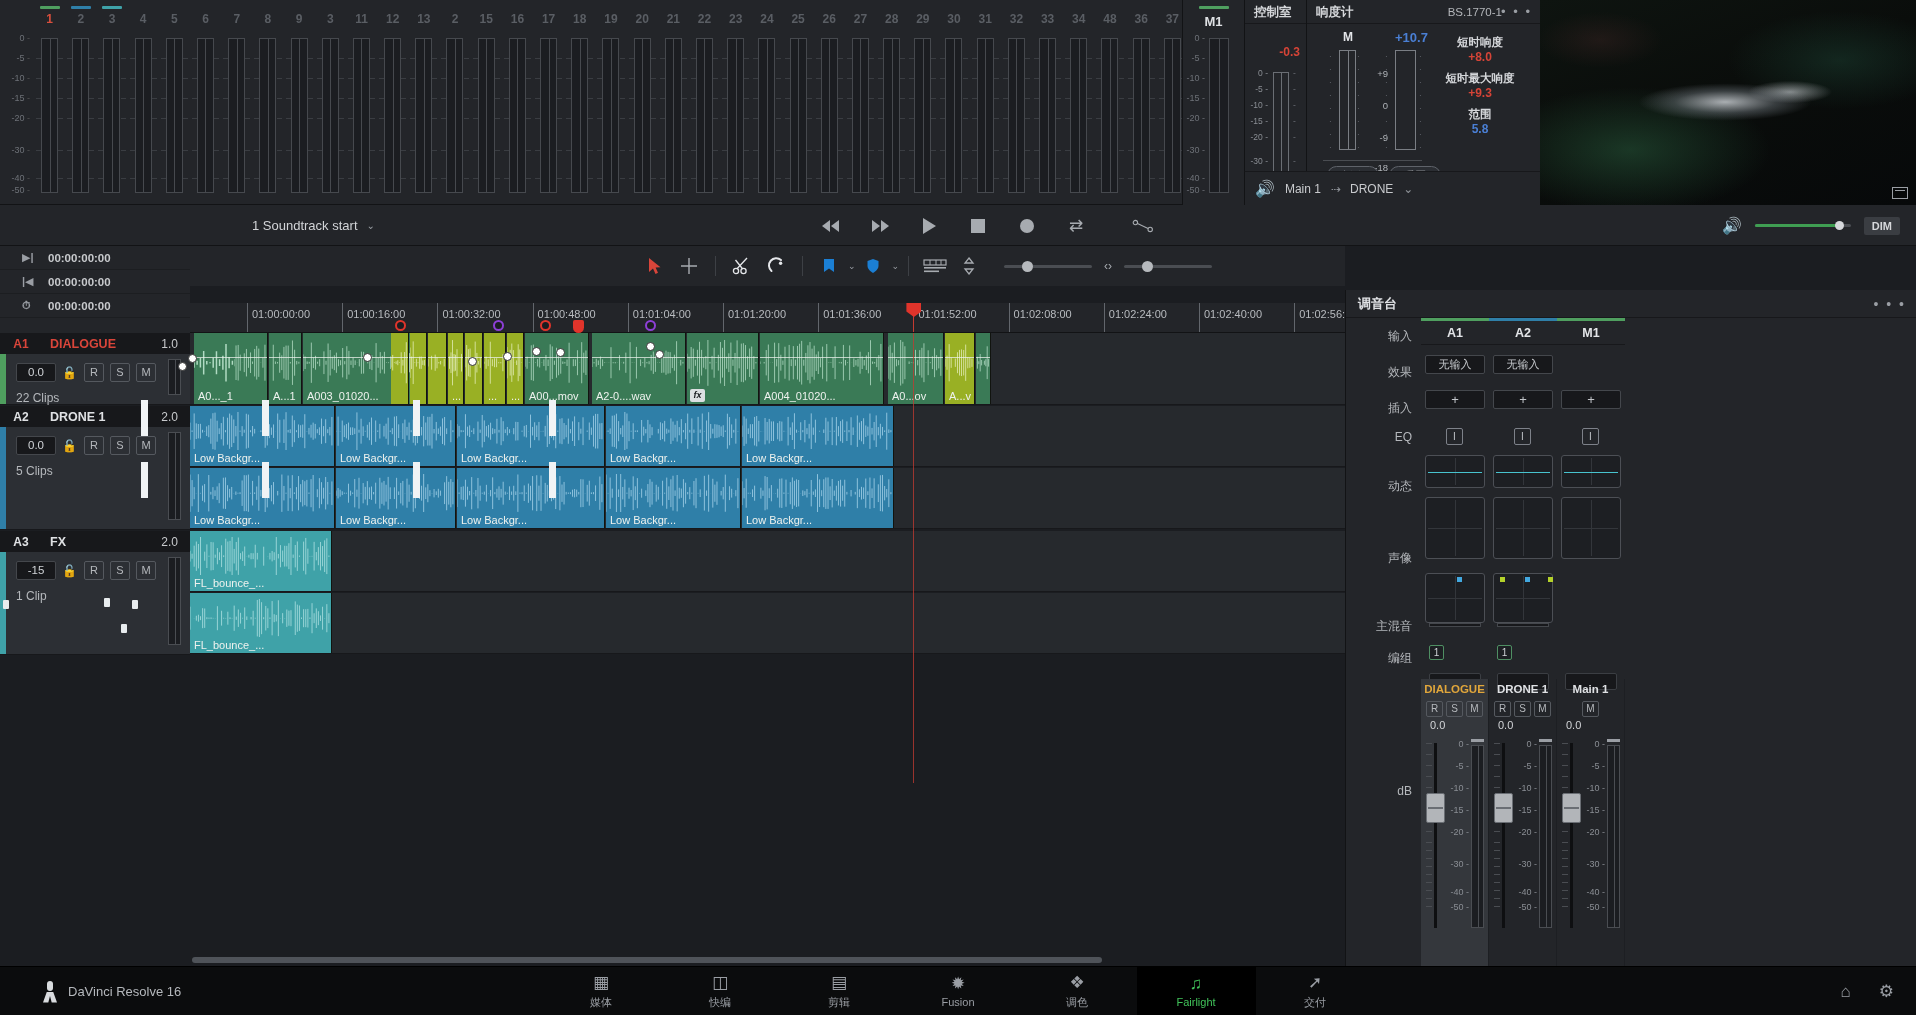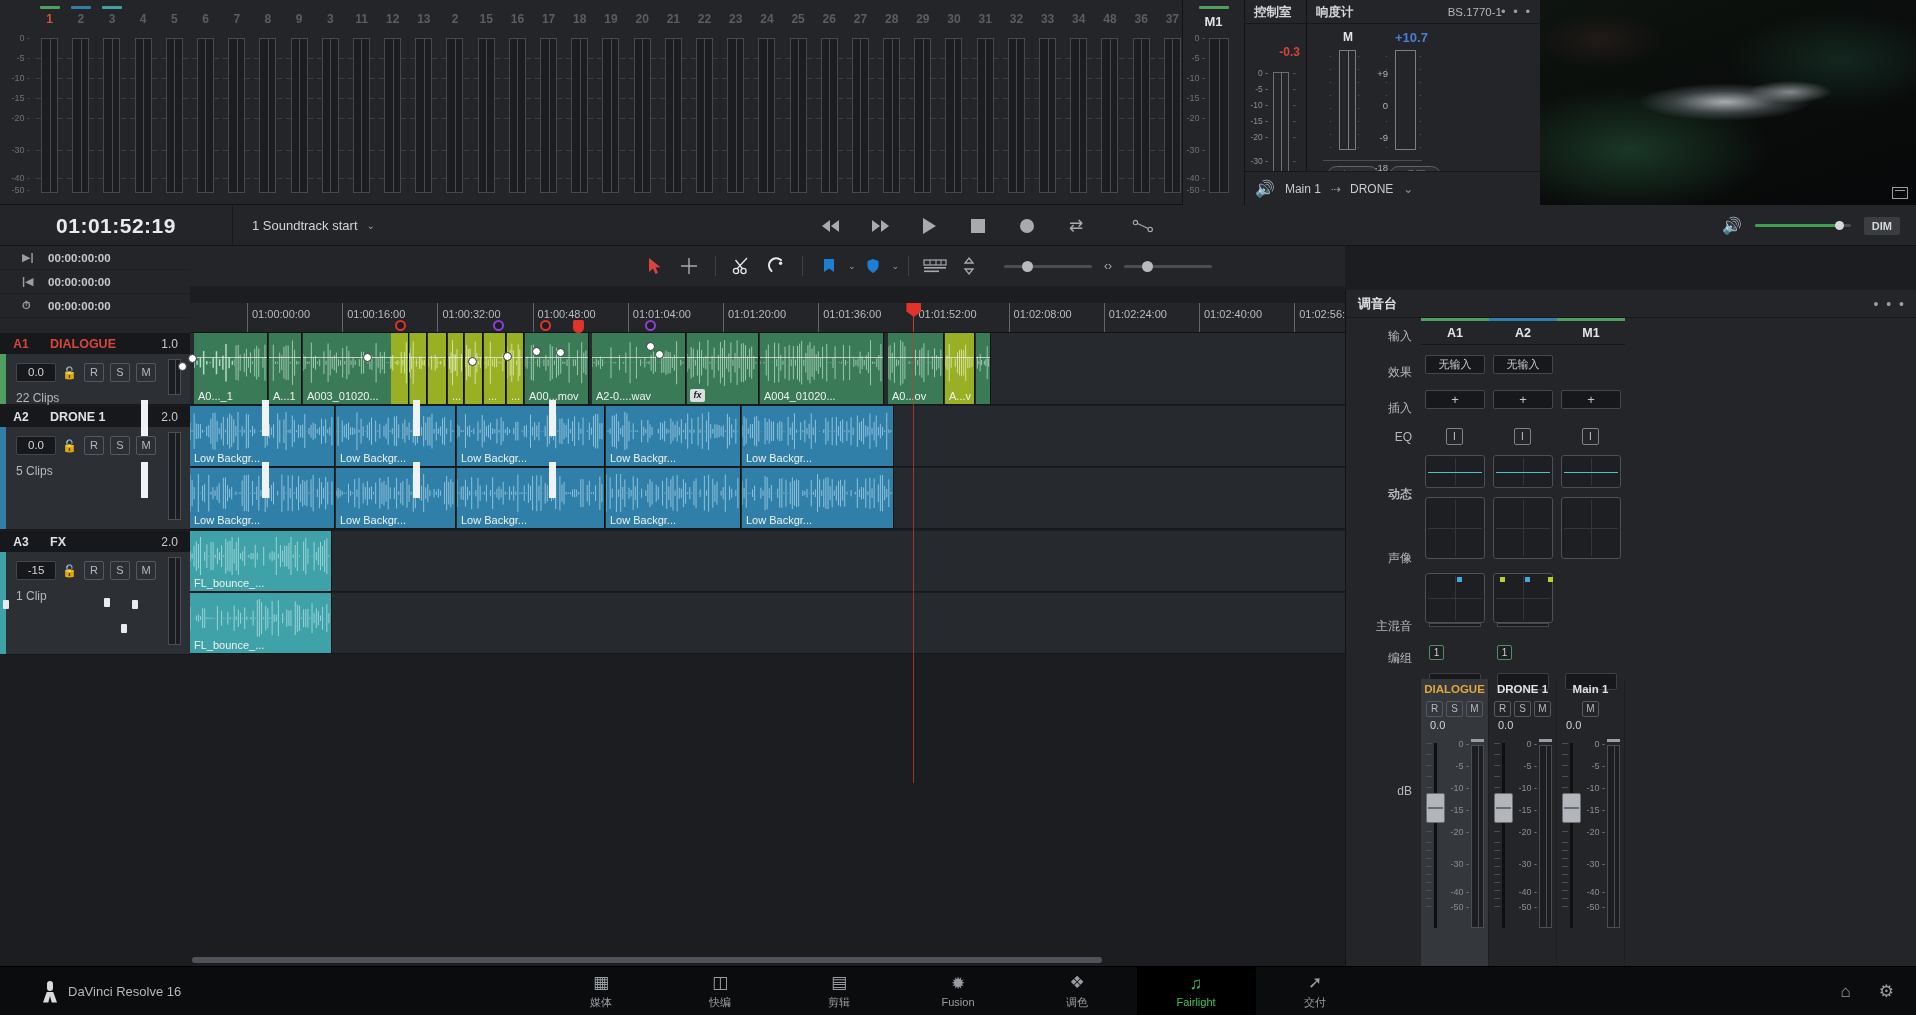--- a/index.html
+++ b/index.html
@@ -1079,20 +1079,28 @@
           <div class="lm-tick" style="left: 112px; top: 93px;">·</div>
           <div class="lm-tick" style="left: 22px; top: 106px;">·</div>
           <div class="lm-tick" style="left: 50px; top: 106px;">·</div>
           <div class="lm-tick" style="left: 78px; top: 106px;">·</div>
           <div class="lm-tick" style="left: 112px; top: 106px;">·</div>
           <div class="lm-tick" style="left: 22px; top: 119px;">·</div>
           <div class="lm-tick" style="left: 50px; top: 119px;">·</div>
           <div class="lm-tick" style="left: 78px; top: 119px;">·</div>
           <div class="lm-tick" style="left: 112px; top: 119px;">·</div>
         </div>
+      <div class="lm-stats" id="lm-stats">
+          <div class="lbl">短时响度</div>
+          <div class="v-red">+8.0</div>
+          <div class="lbl">短时最大响度</div>
+          <div class="v-red">+9.3</div>
+          <div class="lbl">范围</div>
+          <div class="v-blue">5.8</div>
+        </div>
       <div class="lm-sep"></div>
       <div class="lm-btn b1">暂停</div>
       <div class="lm-btn b2">重置</div>
       <div class="lm-integ">
         <div class="lbl">整体</div>
         <div class="v">+7.9</div>
       </div>
     </div>
   </div>
 
@@ -1103,21 +1111,20 @@
     <span class="txt">DRONE</span>
     <span class="arrow">⌄</span>
   </div>
 
   <div class="viewer">
     <div class="imgsim"></div>
     <div class="fsicon"></div>
   </div>
 
   <div class="transport">
-    <div class="tc-main">01:01:52:19</div>
     <div class="tl-name">
       <span>1 Soundtrack start</span>
       <span class="chev">⌄</span>
     </div>
     <div class="transport-btns">
       <div class="tb">
           <span class="icn-rew"></span>
         </div>
       <div class="tb">
           <span class="icn-ff"></span>
@@ -1540,21 +1547,21 @@
   <div class="mixer">
     <div class="mx-head">
       <div class="t">调音台</div>
       <div class="dots">• • •</div>
     </div>
     <div class="mx-labels" id="mx-labels">
         <div style="top: 10px;">输入</div>
         <div style="top: 46px;">效果</div>
         <div style="top: 82px;">插入</div>
         <div style="top: 112px;">EQ</div>
-        <div style="top: 168px; font-weight: bold;">动态</div>
+        <div style="top: 160px;">动态</div>
         <div style="top: 232px;">声像</div>
         <div style="top: 300px;">主混音</div>
         <div style="top: 332px;">编组</div>
       </div>
     <div id="mx-strips">
         <div class="mx-strip" style="left: 75px;">
           <div class="colortag" style="background:#4f9f5f"></div>
           <div class="hdr">A1</div>
           <div style="position:relative;height:330px">
             <div class="mx-inp" style="position:absolute;top:5px;left:0;right:0">无输入</div>

